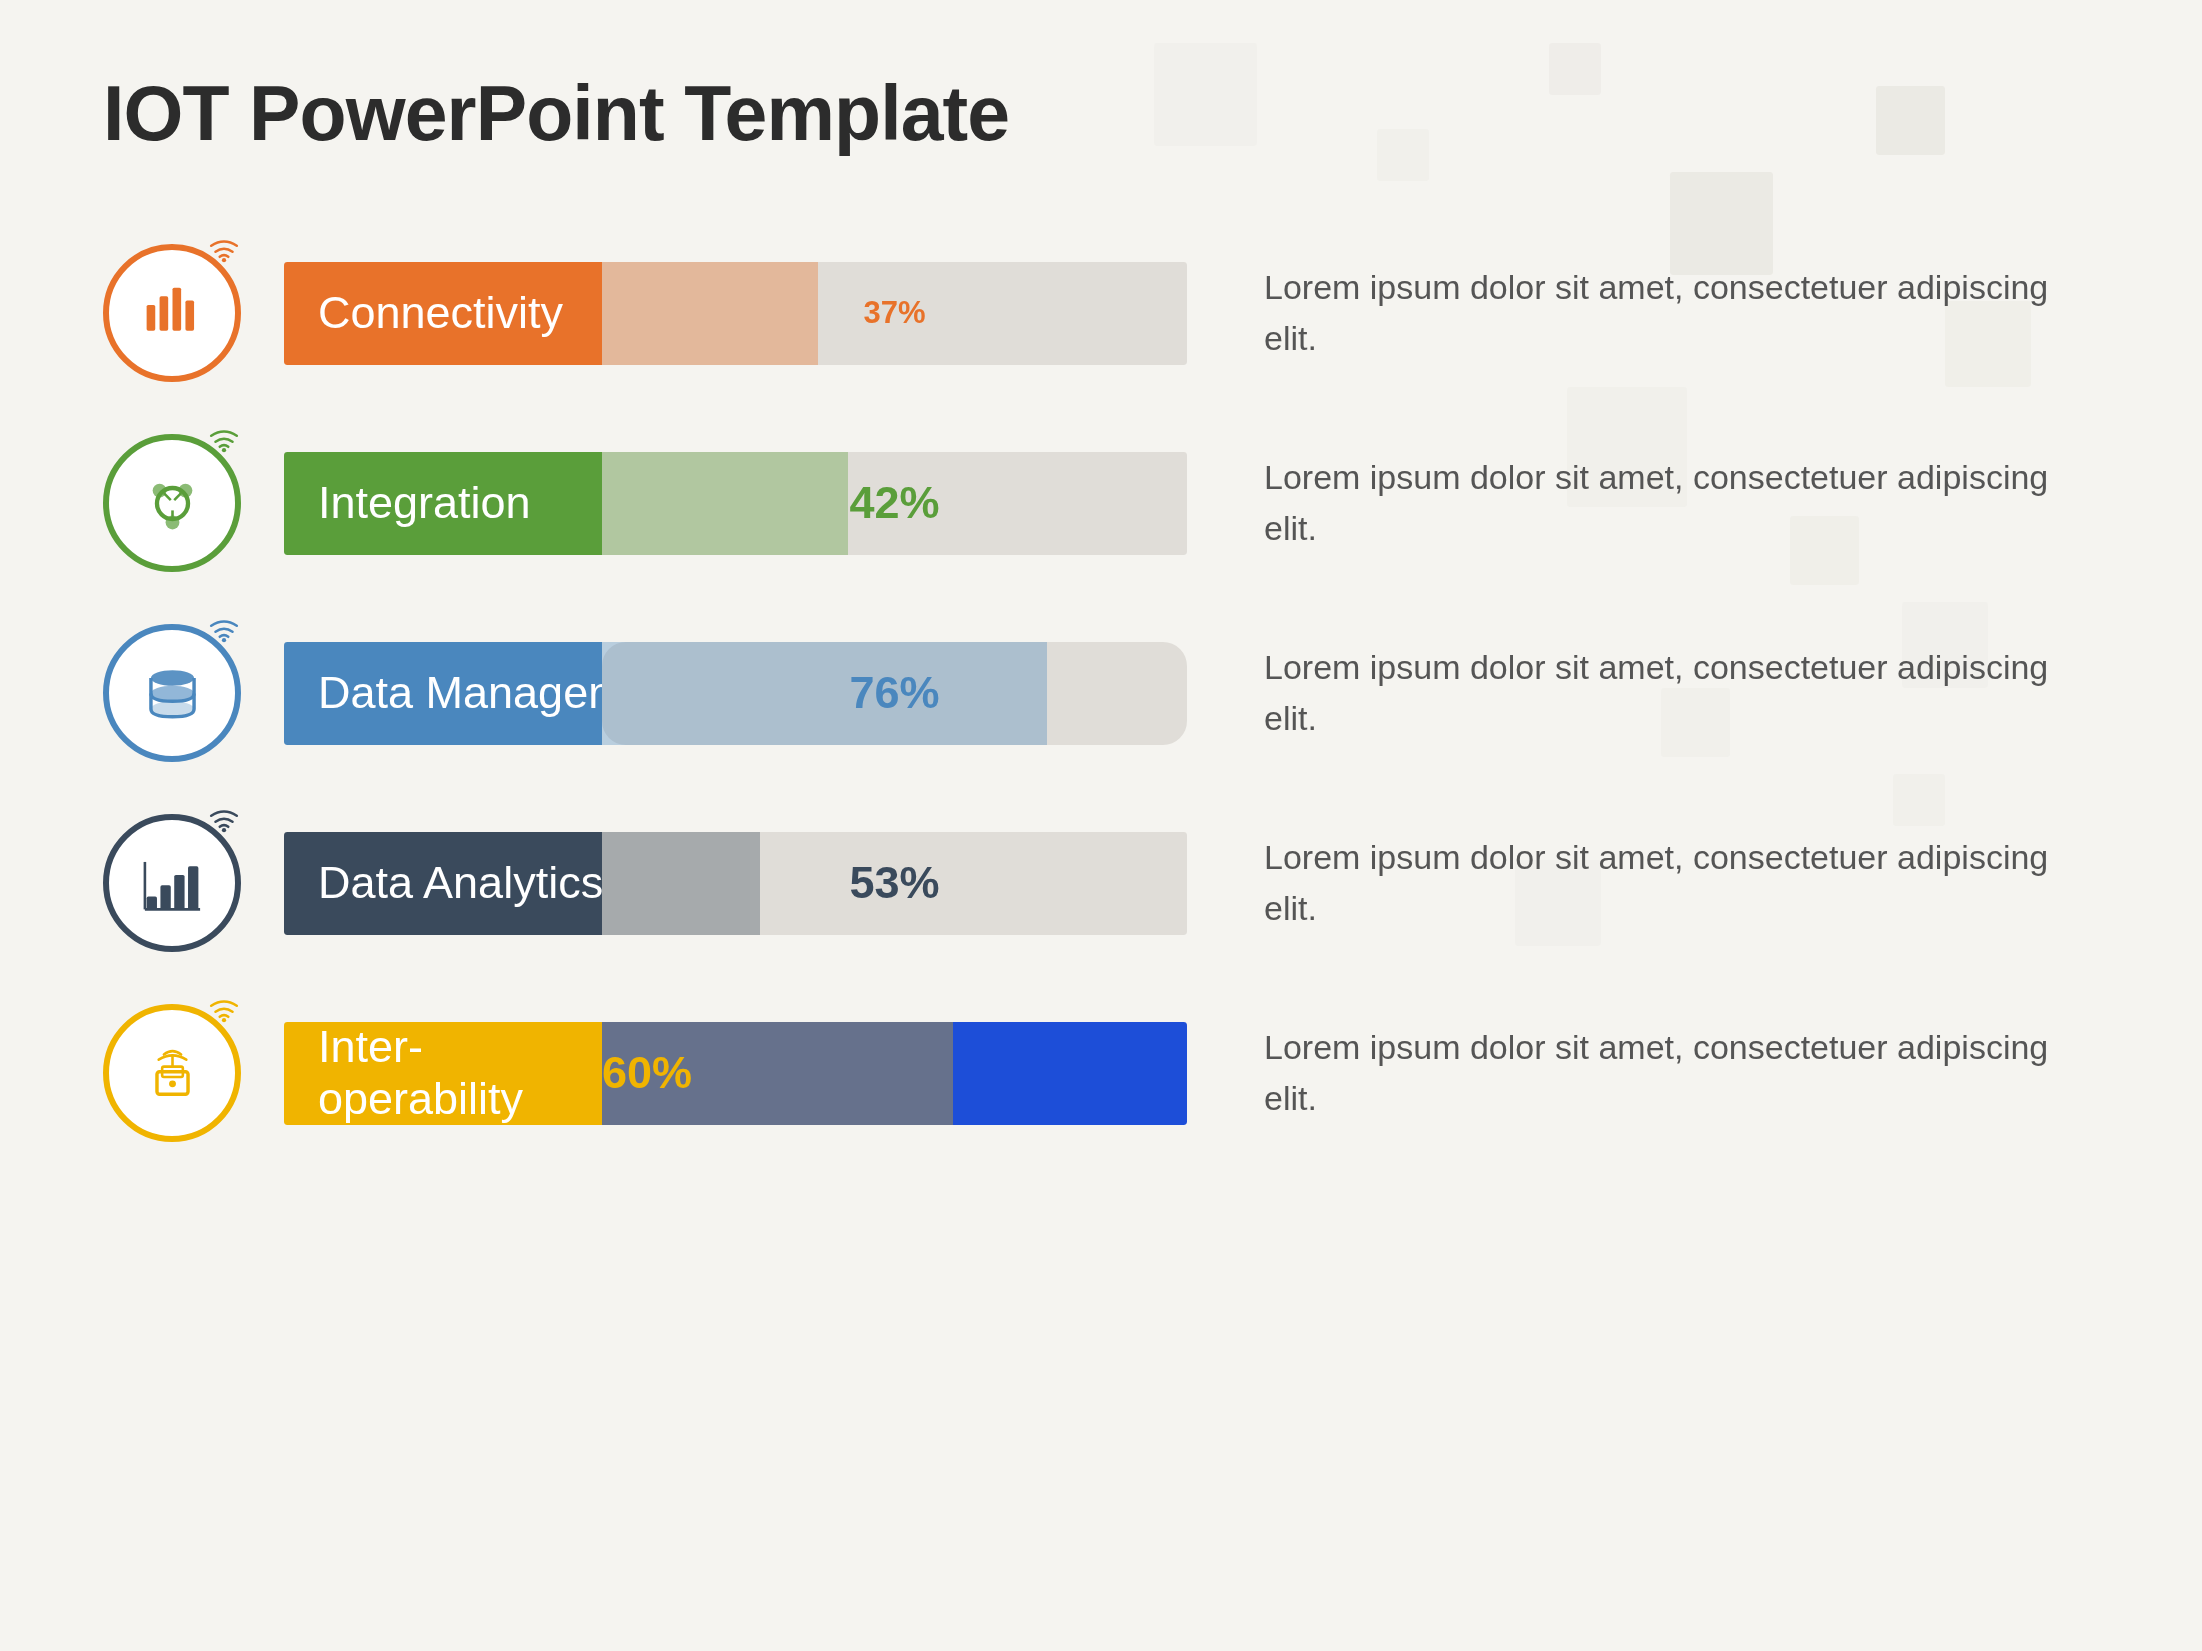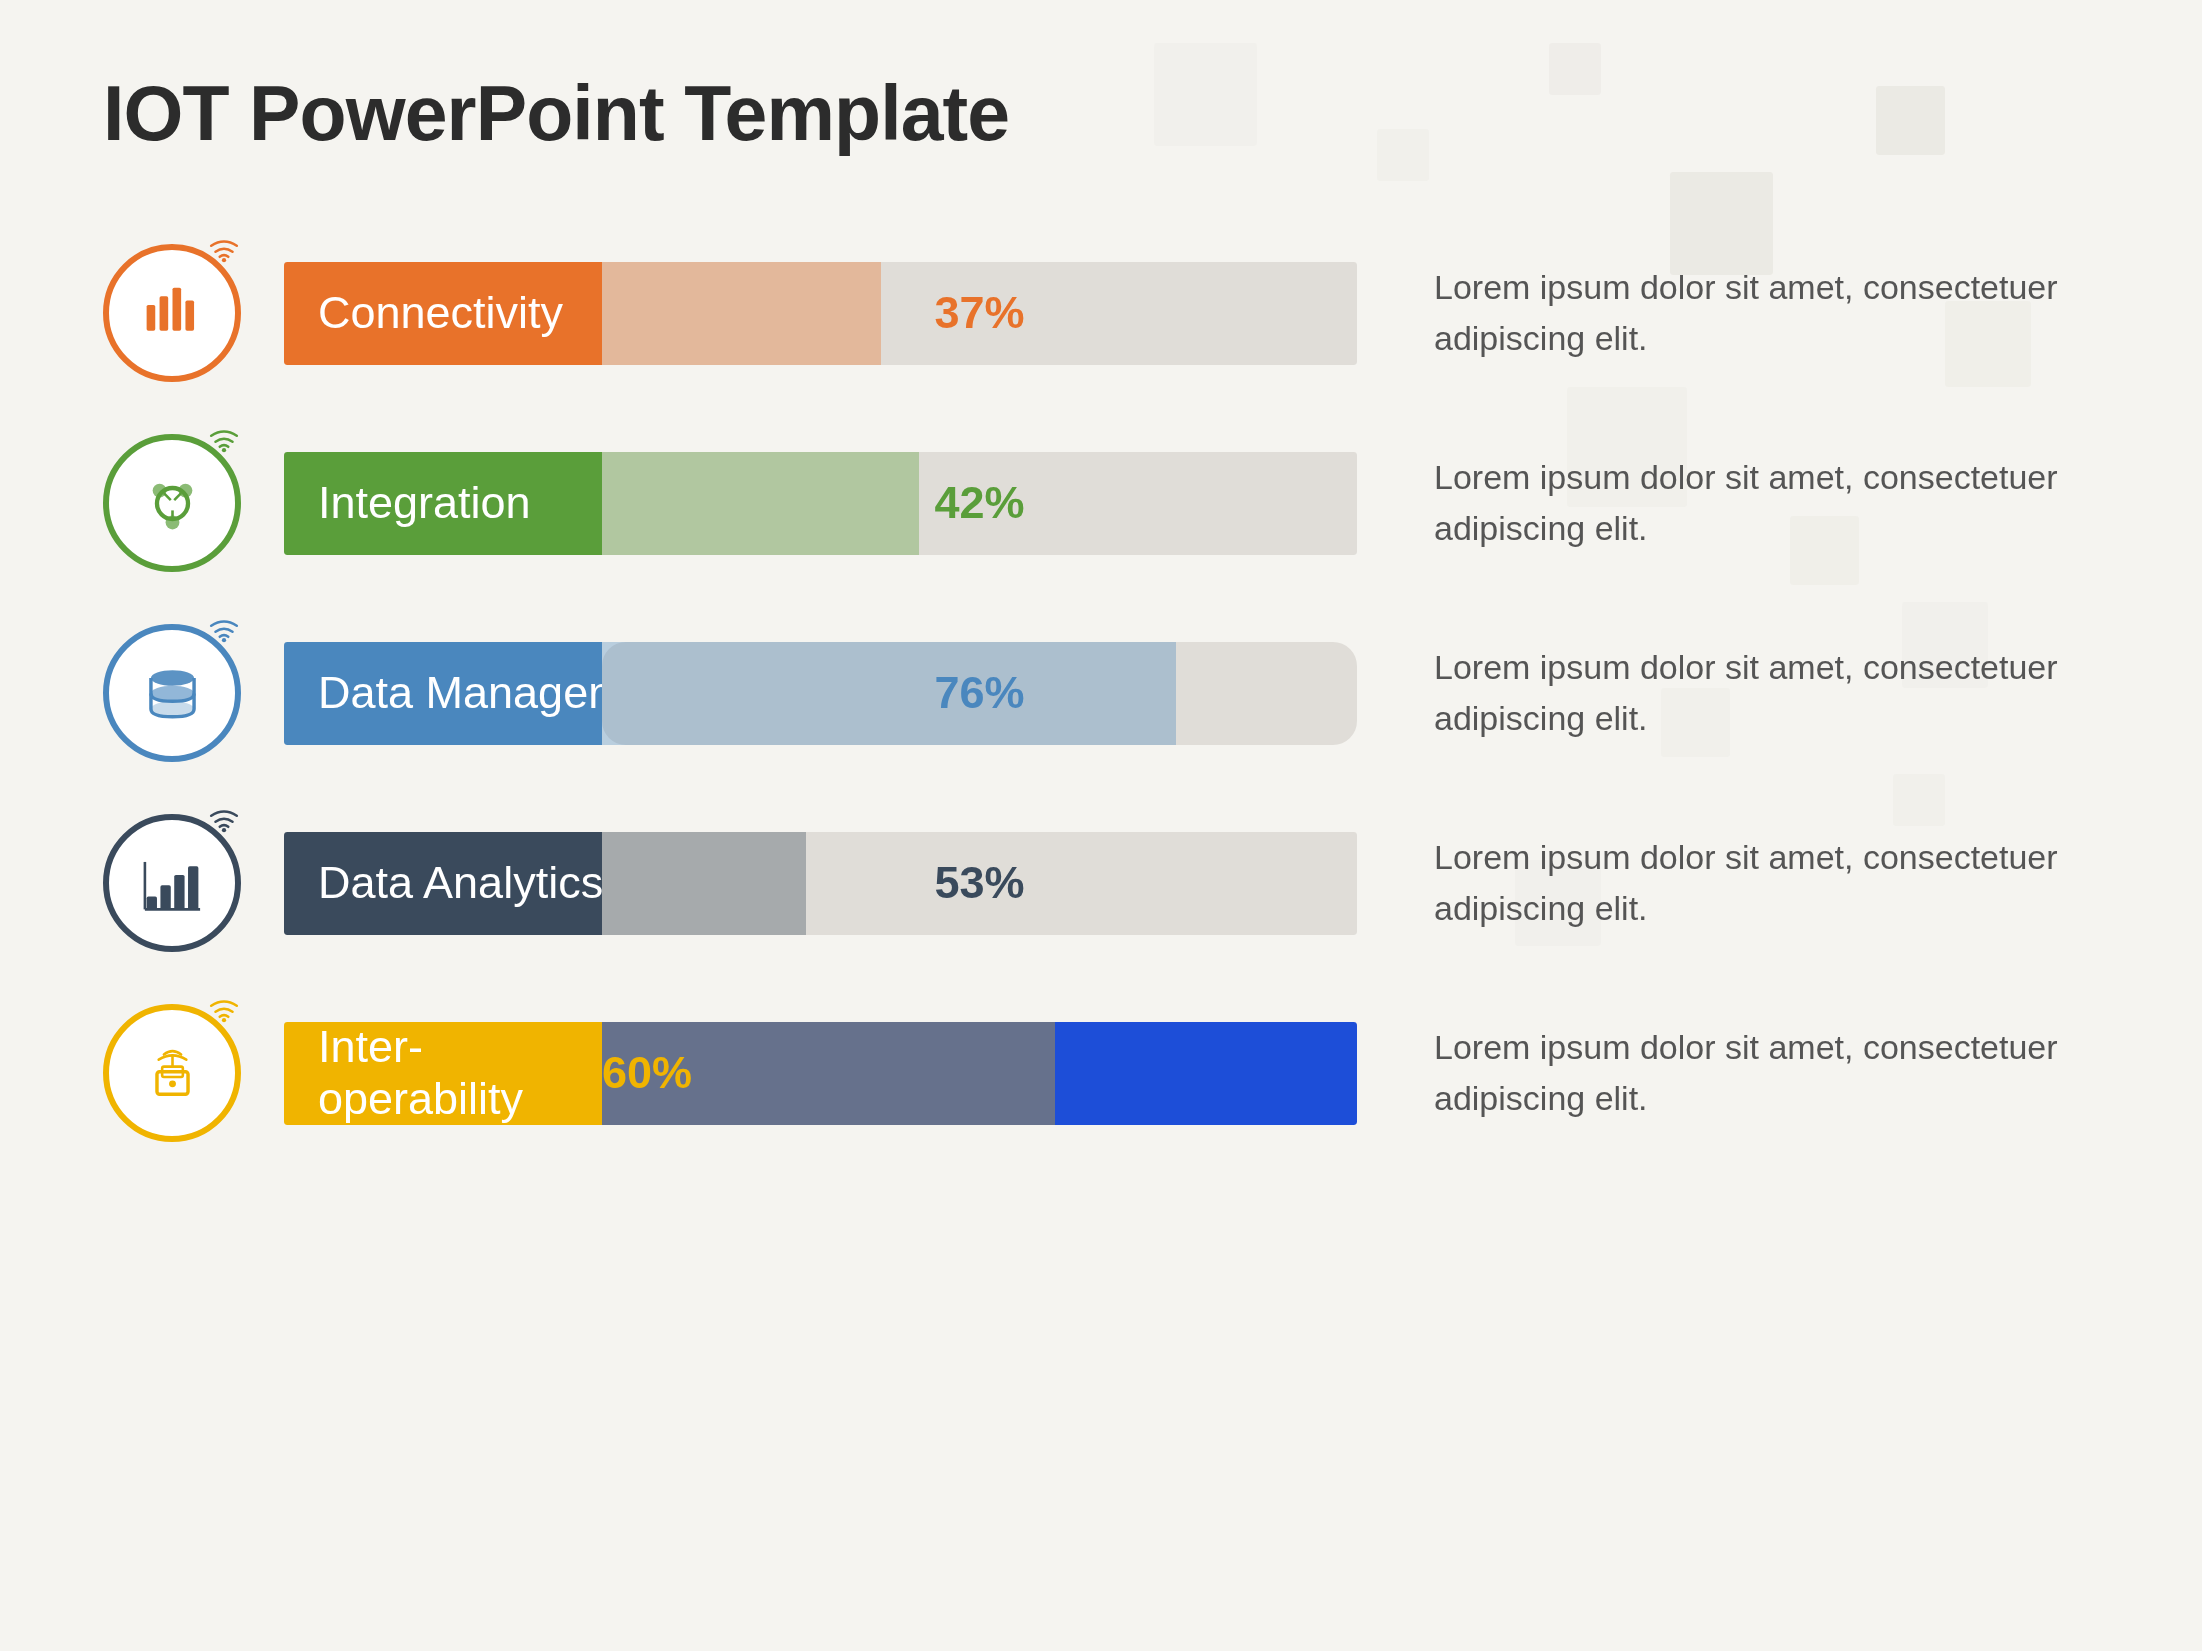--- a/index.html
+++ b/index.html
@@ -81,21 +81,21 @@
       position: absolute;
       top: -8.6px;
       right: 0px;
       font-size: 31px;
     }
 
     
     .bar-section {
       display: flex;
       align-items: stretch;
-      width: 1073px;
+      width: 903px;
       flex-shrink: 0;
       height: 103px;
       border-radius: 3.4px;
       overflow: hidden;
     }
 
     .bar-label {
       display: flex;
       align-items: center;
       padding: 0 34px;
@@ -179,21 +179,21 @@
         <rect x="25" y="20" width="10" height="40" rx="2" fill="#e8722a"></rect>
         <rect x="40" y="10" width="10" height="50" rx="2" fill="#e8722a"></rect>
         <rect x="55" y="25" width="10" height="35" rx="2" fill="#e8722a"></rect>
       </svg>
           </div>
         </div>
         <div class="bar-section">
           <div class="bar-label orange" style="width: 318px; flex-shrink: 0; background: rgb(232, 114, 42);">Connectivity</div>
           <div class="bar-remainder" style="position: relative; flex: 1 1 0%; background: rgb(224, 221, 216); display: flex; align-items: center; justify-content: center;">
             <div style="position: absolute; left: 0px; top: 0px; height: 100%; background: rgb(232, 114, 42); opacity: 0.35; width: 37%;"></div>
-            <div class="bar-percent orange-text" style="position: relative; z-index: 1; color: rgb(232, 114, 42); font-size: 45px; font-weight: 600;">37%</div>
+            <div class="bar-percent orange-text" style="position: relative; z-index: 1; color: rgb(232, 114, 42); font-size: 31px; font-weight: 600;">37%</div>
           </div>
         </div>
         <div class="desc-text">Lorem ipsum dolor sit amet, consectetuer adipiscing elit.</div>
       </div>
       <div class="row">
         <div class="icon-wrapper">
           <div class="wifi-badge"><svg viewBox="0 0 40 30" width="34" height="26" xmlns="http://www.w3.org/2000/svg">
     <path d="M5 10 Q20 0 35 10" stroke="#5a9e3a" stroke-width="3" fill="none" stroke-linecap="round"></path>
     <path d="M10 17 Q20 10 30 17" stroke="#5a9e3a" stroke-width="3" fill="none" stroke-linecap="round"></path>
     <path d="M15 23 Q20 19 25 23" stroke="#5a9e3a" stroke-width="3" fill="none" stroke-linecap="round"></path>

